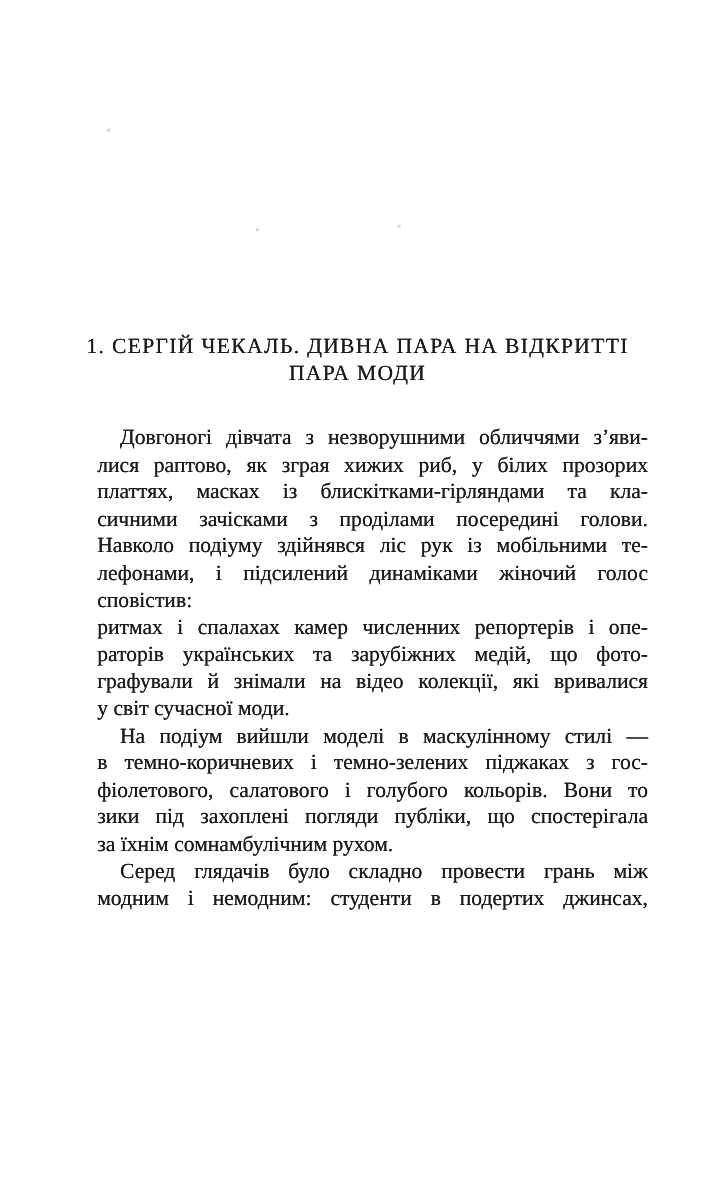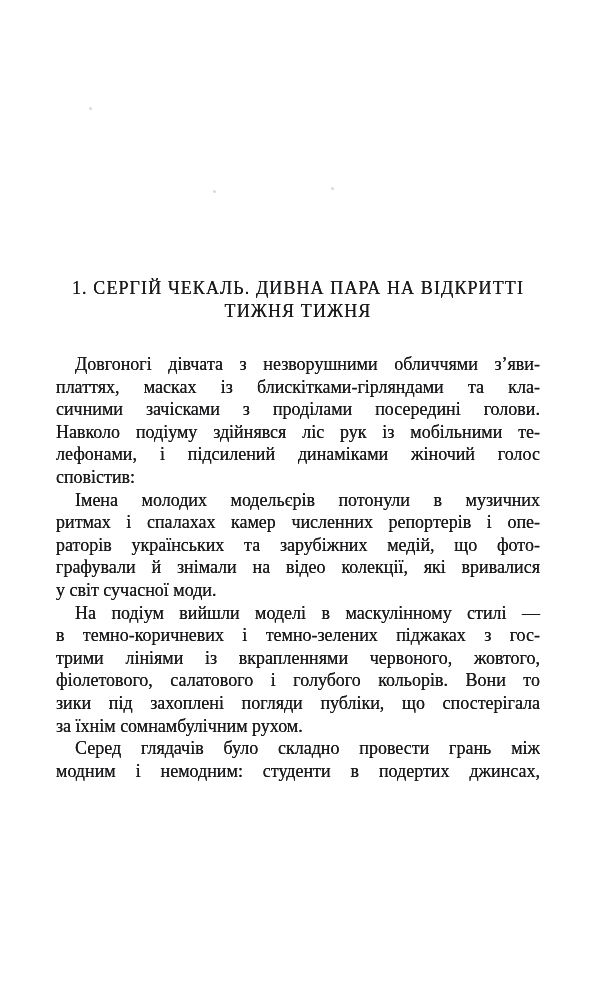--- a/index.html
+++ b/index.html
@@ -37,20 +37,21 @@
     line-height: 22.6px;
     text-shadow: 0 0 0.4px currentColor; 
   }
 
   .paragraph { margin: 0; padding: 0; }
 
   .line {
     text-align: justify;
     text-align-last: justify;
     min-height: 22.6px;
+    margin-left: 25px;
   }
 
   .line.first { text-indent: 19px; }
 
   .line.lastline { text-align-last: left; }
 
   
   .speck {
     position: absolute;
     width: 3px;
@@ -67,44 +68,43 @@
 <body>
 
 <div class="page">
   <span class="speck s1"></span>
   <span class="speck s2"></span>
   <span class="speck s3"></span>
 
   <div class="content">
     <div class="heading">
       <div>1. СЕРГІЙ ЧЕКАЛЬ. ДИВНА ПАРА НА ВІДКРИТТІ</div>
-      <div>ТИЖНЯ ТИЖНЯ</div>
+      <div>ПАРА МОДИ</div>
     </div>
 
     <div class="body-text">
 
     <div class="paragraph">
           <div class="line first">Довгоногі дівчата з незворушними обличчями з’яви-</div>
+          <div class="line">лися раптово, як зграя хижих риб, у білих прозорих</div>
           <div class="line">платтях, масках із блискітками-гірляндами та кла-</div>
           <div class="line">сичними зачісками з проділами посередині голови.</div>
           <div class="line">Навколо подіуму здійнявся ліс рук із мобільними те-</div>
           <div class="line">лефонами, і підсилений динаміками жіночий голос</div>
           <div class="line lastline">сповістив:</div>
         </div>
         <div class="paragraph">
-          <div class="line first">Імена молодих модельєрів потонули в музичних</div>
           <div class="line">ритмах і спалахах камер численних репортерів і опе-</div>
           <div class="line">раторів українських та зарубіжних медій, що фото-</div>
           <div class="line">графували й знімали на відео колекції, які вривалися</div>
           <div class="line lastline">у світ сучасної моди.</div>
         </div>
         <div class="paragraph">
           <div class="line first">На подіум вийшли моделі в маскулінному стилі —</div>
           <div class="line">в темно-коричневих і темно-зелених піджаках з гос-</div>
-          <div class="line">трими лініями із вкрапленнями червоного, жовтого,</div>
           <div class="line">фіолетового, салатового і голубого кольорів. Вони то</div>
           <div class="line">зики під захоплені погляди публіки, що спостерігала</div>
           <div class="line lastline">за їхнім сомнамбулічним рухом.</div>
         </div>
         <div class="paragraph">
           <div class="line first">Серед глядачів було складно провести грань між</div>
           <div class="line">модним і немодним: студенти в подертих джинсах,</div>
         </div>
       </div>
   </div>

